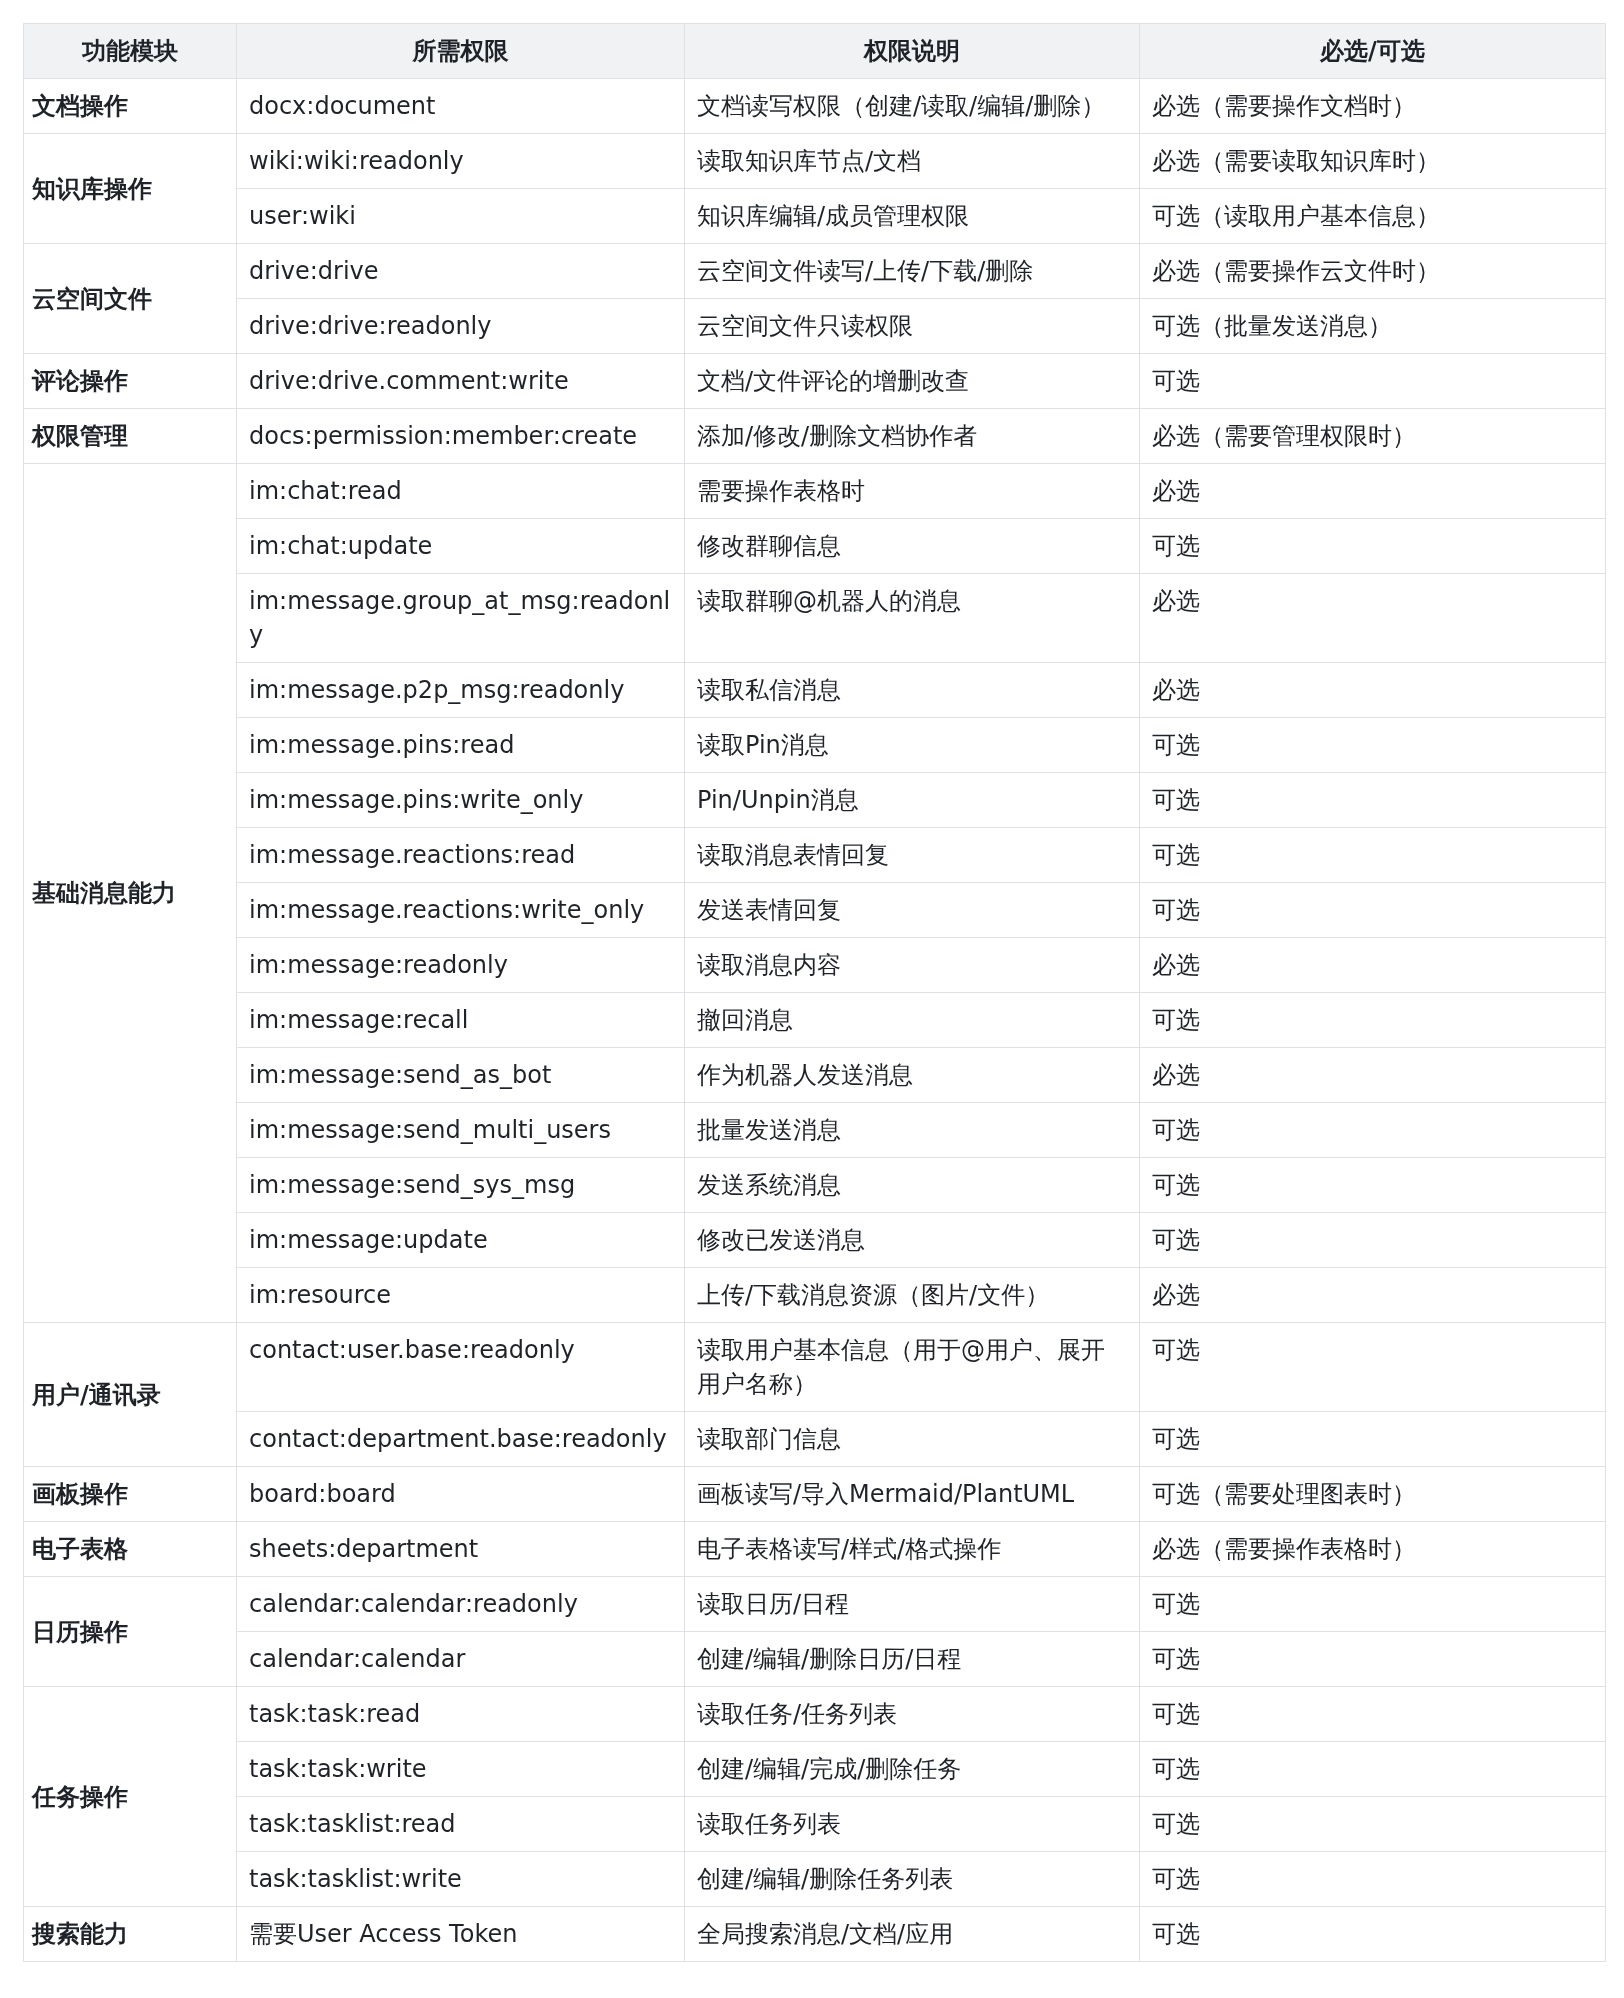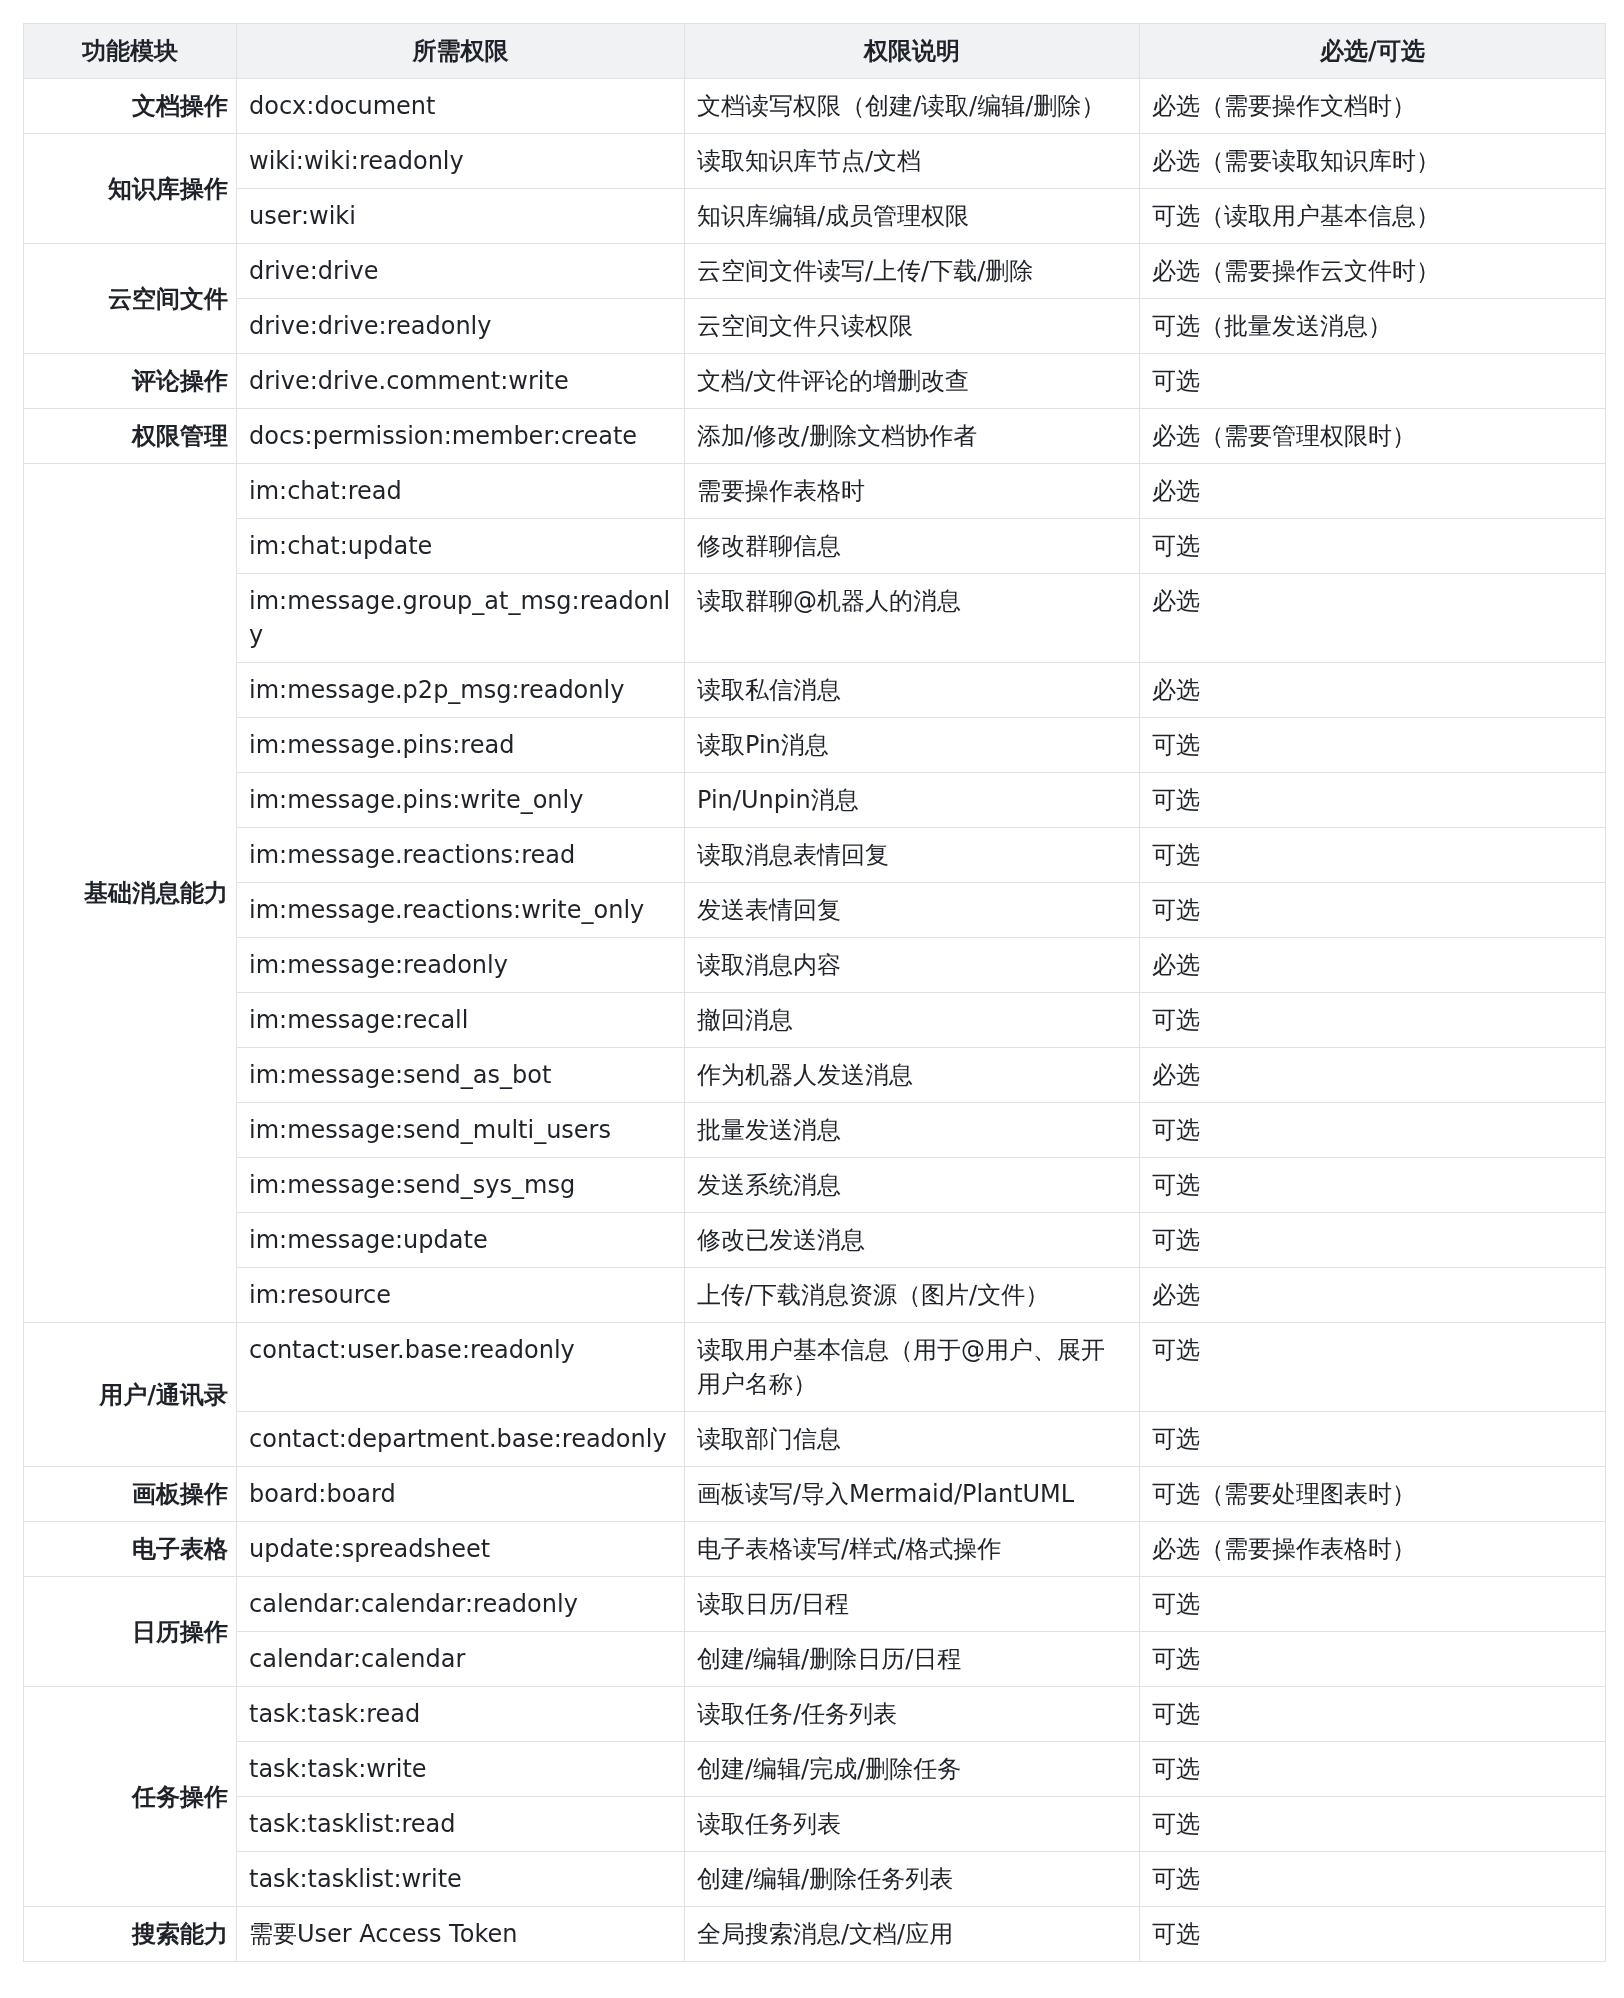--- a/index.html
+++ b/index.html
@@ -40,21 +40,21 @@
     vertical-align: middle;
   }
   .perm-table td {
     padding: 10px 12px 10px 12px;
     vertical-align: top;
     background: #ffffff;
     text-align: left;
   }
   .perm-table td.module {
     font-weight: 700;
-    text-align: right;
+    text-align: left;
     vertical-align: middle;
     padding: 10px 8px;
   }
   .perm-table td.perm {
     word-break: break-all;
     padding-right: 8px;
   }
   .perm-table td.desc {
     padding-right: 28px;
   }
@@ -216,21 +216,21 @@
 
       <tr>
         <td class="module" rowspan="1">画板操作</td>
         <td class="perm">board:board</td>
         <td class="desc">画板读写/导入Mermaid/PlantUML</td>
         <td class="req">可选（需要处理图表时）</td>
       </tr>
 
       <tr>
         <td class="module" rowspan="1">电子表格</td>
-        <td class="perm">update:spreadsheet</td>
+        <td class="perm">sheets:department</td>
         <td class="desc">电子表格读写/样式/格式操作</td>
         <td class="req">必选（需要操作表格时）</td>
       </tr>
 
       <tr>
         <td class="module" rowspan="2">日历操作</td>
         <td class="perm">calendar:calendar:readonly</td>
         <td class="desc">读取日历/日程</td>
         <td class="req">可选</td>
       </tr>

